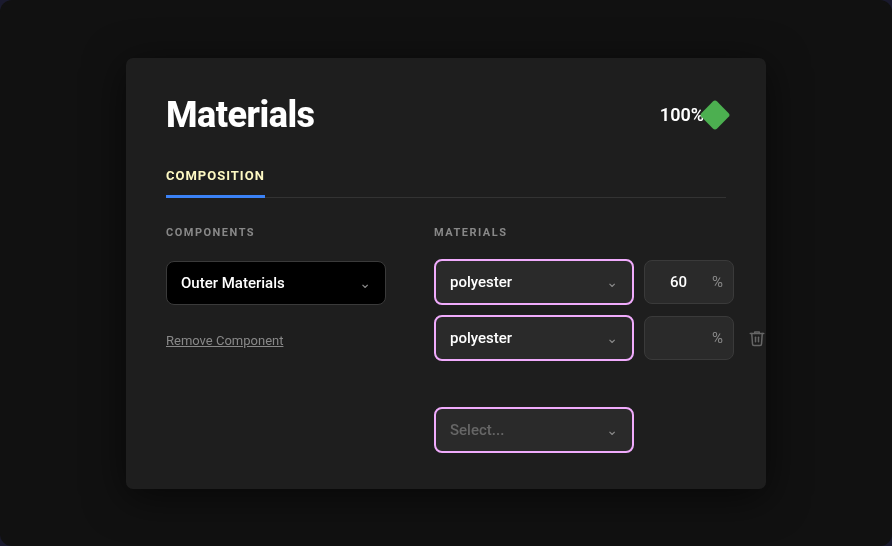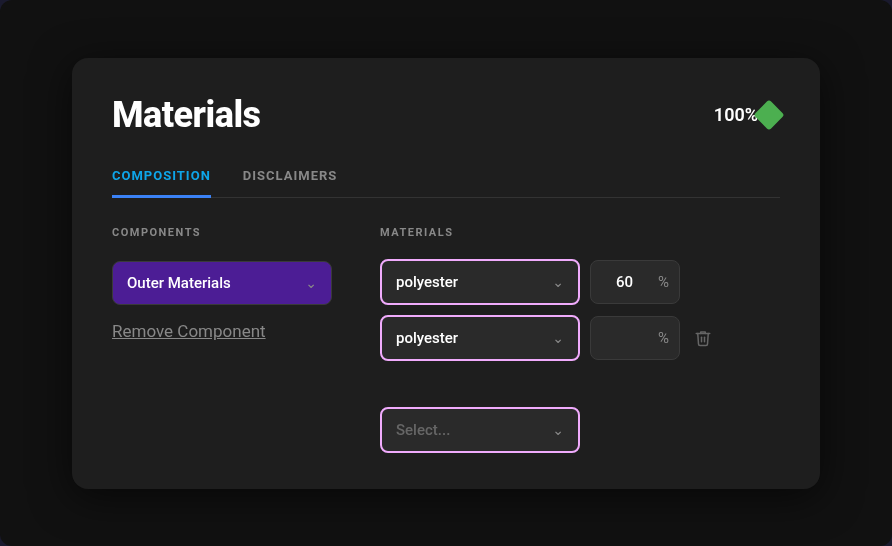--- a/index.html
+++ b/index.html
@@ -23,22 +23,22 @@
       background: #111111;
       display: flex;
       align-items: center;
       justify-content: center;
       border-radius: 12px;
       overflow: hidden;
     }
 
     .card {
       background: #1e1e1e;
-      border-radius: 16px;
-      width: 748px;
+      border-radius: 7px;
+      width: 640px;
       min-height: 400px;
       padding: 36px 40px;
       box-shadow: 0 8px 40px rgba(0,0,0,0.6);
     }
 
     .card-header {
       display: flex;
       align-items: center;
       justify-content: space-between;
       margin-bottom: 24px;
@@ -81,21 +81,21 @@
       font-size: 13px;
       font-weight: 700;
       letter-spacing: 1px;
       cursor: pointer;
       color: #888;
       border-bottom: 3px solid transparent;
       margin-bottom: -1px;
     }
 
     .tab.active {
-      color: #0ea5e9;
+      color: #fef9c3;
       border-bottom: 3px solid #3b82f6;
     }
 
     .composition-section {
       display: flex;
       gap: 48px;
       align-items: flex-start;
     }
 
     .components-col {
@@ -110,42 +110,42 @@
       font-weight: 700;
       letter-spacing: 1.5px;
       color: #888;
       margin-bottom: 10px;
     }
 
     .select-dropdown {
       display: flex;
       align-items: center;
       justify-content: space-between;
-      background: #4c1d95;
+      background: #000000;
       border: 1px solid #3a3a3a;
       border-radius: 8px;
       padding: 12px 14px;
       cursor: pointer;
       color: #ffffff;
       font-size: 15px;
       font-weight: 500;
       min-width: 200px;
     }
 
     .chevron-icon {
       color: #888;
       font-size: 14px;
     }
 
     .remove-link {
       color: #888;
-      font-size: 17px;
+      font-size: 13px;
       text-decoration: underline;
       cursor: pointer;
-      margin-top: 4px;
+      margin-top: 16px;
     }
 
     .materials-col {
       display: flex;
       flex-direction: column;
       gap: 10px;
       flex: 1;
     }
 
     .material-row {
@@ -225,23 +225,20 @@
       <h1 class="card-title">Materials</h1>
       <div class="progress-badge">
         <span>100%</span>
         <span class="diamond-icon"></span>
       </div>
     </div>
 
     <div class="tabs">
       <div class="tab active">
         <span>COMPOSITION</span>
-      </div>
-      <div class="tab">
-        <span>DISCLAIMERS</span>
       </div>
     </div>
 
     <div class="composition-section">
 
       <div class="components-col">
         <div class="col-label">COMPONENTS</div>
         <div class="select-dropdown">
           <span>Outer Materials</span>
           <span class="chevron-icon">⌄</span>

